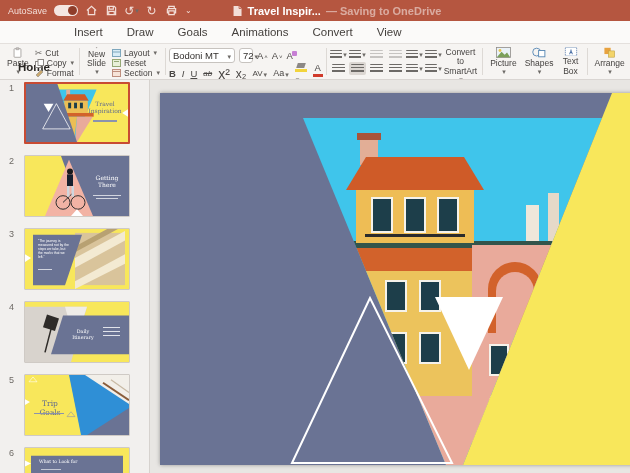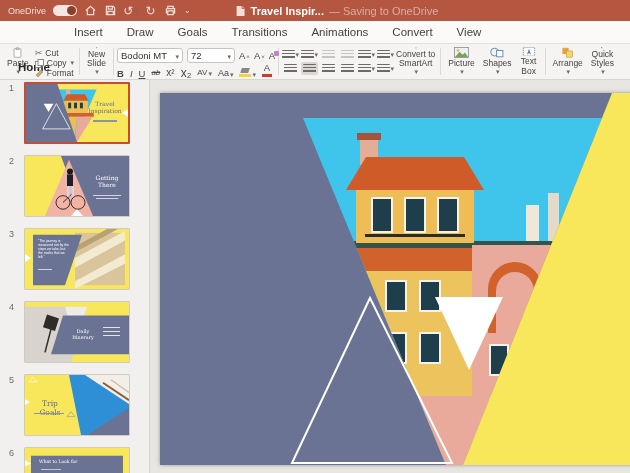--- a/index.html
+++ b/index.html
@@ -10,21 +10,21 @@
   .titlebar { height:21px; background:#b55640; display:flex; align-items:center; position:relative; color:#fff; }
   .tb-left { display:flex; align-items:center; gap:7px; margin-left:8px; }
   .tb-autosave { font-size:9px; color:#f3ded8; }
   .toggle { width:24px; height:11px; background:rgba(255,255,255,.85); border-radius:6px; position:relative; }
   .toggle .knob { position:absolute; right:1px; top:1px; width:9px; height:9px; border-radius:50%; background:#8f3d2a; }
   .tb-ic { width:13px; height:13px; display:flex; align-items:center; justify-content:center; color:#f3ded8; font-size:12px; line-height:1; }
   .tb-ic svg { width:11px; height:11px; fill:none; stroke:#f3ded8; stroke-width:1.3; }
   .tb-caret { font-size:8px; color:#f3ded8; }
   .tb-title { position:absolute; left:50%; transform:translateX(-50%); display:flex; align-items:center; gap:5px; font-size:11px; font-weight:bold; white-space:nowrap;padding-left:44px; }
   .tb-doc { width:10px; height:12px; }
-  .tb-dim { font-weight:normal; color:rgba(255,255,255,.5); }
+  .tb-dim { font-weight:bold; color:rgba(255,255,255,.5); }
 
   
   .tabrow { height:23px; background:#fbfaf9; border-bottom:1px solid #e4e0dd; display:flex; align-items:stretch; padding-left:6px; font-size:11.5px; color:#45413e; }
   .tab { padding:0 12px; display:flex; align-items:center; cursor:default; }
   .tab.active { font-weight:bold; color:#292623; box-shadow:inset 0 -3px 0 #bf4e2e;margin-top:46px; }
 
   
   .ribbon { height:36px; background:#f6f4f2; border-bottom:1px solid #d9d5d2; display:flex; align-items:stretch; padding:2px 3px; font-size:8.5px; color:#454240; overflow:hidden; }
   .rdiv { width:1px; background:#ddd9d5; margin:2px 3px; flex:none; }
   .grp { display:flex; gap:4px; padding:0 2px; flex:none; }
@@ -70,21 +70,21 @@
   .slide { position:absolute; left:10px; top:13px; width:600px; height:372px; background:#6a7394; box-shadow:0 0 4px rgba(0,0,0,.35); }
   .slide svg { display:block; }
 </style>
 </head>
 <body>
 
 <div class="app">
 
   <div class="titlebar">
     <div class="tb-left">
-      <span class="tb-autosave">OneDrive</span>
+      <span class="tb-autosave">AutoSave</span>
       <span class="toggle">
           <span class="knob"></span>
         </span>
       <span class="tb-ic">
           <svg viewBox="0 0 12 12">
             <path d="M1 6 L6 1.5 L11 6 M2.5 5.5 V10.5 H9.5 V5.5"></path>
           </svg>
         </span>
       <span class="tb-ic">
           <svg viewBox="0 0 12 12">
@@ -108,21 +108,20 @@
       <span>Travel Inspir...</span>
       <span class="tb-dim">— Saving to OneDrive</span>
     </div>
   </div>
 
   <div class="tabrow">
     <span class="tab active">Home</span>
     <span class="tab">Insert</span>
     <span class="tab">Draw</span>
     <span class="tab">Goals</span>
-    <span class="tab">Transitions</span>
     <span class="tab">Animations</span>
     <span class="tab">Convert</span>
     <span class="tab">View</span>
   </div>
 
   <div class="ribbon">
 
     <div class="grp">
       <div class="bigbtn caret">
         <svg width="15" height="16" viewBox="0 0 15 16">
@@ -157,49 +156,72 @@
       <div class="bigbtn caret">
         <svg width="18" height="14" viewBox="0 0 18 14">
             <rect x="0.5" y="1.5" width="15" height="11" fill="#fff" stroke="#8d8986"></rect>
             <rect x="2.5" y="3.5" width="5" height="7" fill="#e6e2de"></rect>
             <line x1="9" y1="5" x2="13.5" y2="5" stroke="#b0aca8"></line>
             <line x1="9" y1="7.5" x2="13.5" y2="7.5" stroke="#b0aca8"></line>
           </svg>
         <span class="lbl">New
 Slide</span>
       </div>
+      <div class="stack">
+        <div class="sbtn caret">
+            <svg width="9" height="8" viewBox="0 0 9 8">
+              <rect x="0.5" y="0.5" width="8" height="7" fill="#d8ecf6" stroke="#7ea7bd"></rect>
+              <line x1="0.5" y1="3" x2="8.5" y2="3" stroke="#7ea7bd"></line>
+            </svg>
+            <span>Layout</span>
+          </div>
+        <div class="sbtn">
+            <svg width="9" height="8" viewBox="0 0 9 8">
+              <rect x="0.5" y="0.5" width="8" height="7" fill="#e8f0d8" stroke="#95a876"></rect>
+              <line x1="2" y1="2.5" x2="7" y2="2.5" stroke="#95a876"></line>
+            </svg>
+            <span>Reset</span>
+          </div>
+        <div class="sbtn caret">
+            <svg width="9" height="8" viewBox="0 0 9 8">
+              <rect x="0.5" y="0.5" width="8" height="7" fill="#f6e3d8" stroke="#bd8e7e"></rect>
+              <line x1="0.5" y1="2.5" x2="8.5" y2="2.5" stroke="#bd8e7e"></line>
+            </svg>
+            <span>Section</span>
+          </div>
+      </div>
     </div>
     <div class="rdiv"></div>
 
     <div class="fgrid">
       <div class="frow">
         <div class="combo" style="width:66px">
             <span>Bodoni MT</span>
             <span class="caret"></span>
           </div>
-        <div class="combo" style="width:48px">
+        <div class="combo" style="width:14px">
             <span>72</span>
             <span class="caret"></span>
           </div>
         <span class="fbtn grow">A</span>
         <span class="fbtn shrink">A</span>
         <span class="fbtn clearfmt">A</span>
       </div>
       <div class="frow" style="gap:6px">
         <span class="fbtn">
             <b>B</b>
           </span>
         <span class="fbtn">
             <i>I</i>
           </span>
         <span class="fbtn">
             <u>U</u>
           </span>
         <span class="fbtn strike" style="font-size:8px">ab</span>
-        <span class="fbtn" style="font-size:10px">x²</span>
+        <span class="fbtn" style="font-size:14px">x²</span>
         <span class="fbtn" style="font-size:12px">x₂</span>
         <span class="fbtn caret" style="font-size:8px">AV</span>
         <span class="fbtn caret" style="font-size:9px">Aa</span>
         <span class="caret"><span class="marker" style="display:inline-block"></span></span>
         <span class="vcol caret">
             <span class="fbtn">A</span>
             <span class="colbar" style="background:#d03a2b"></span>
           </span>
       </div>
     </div>

